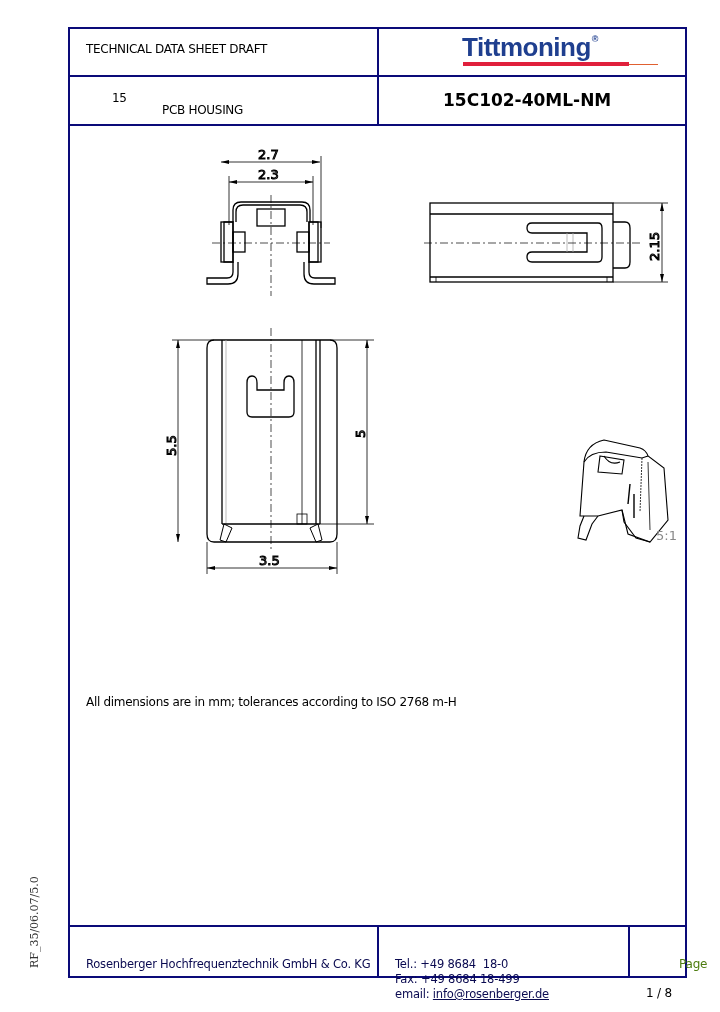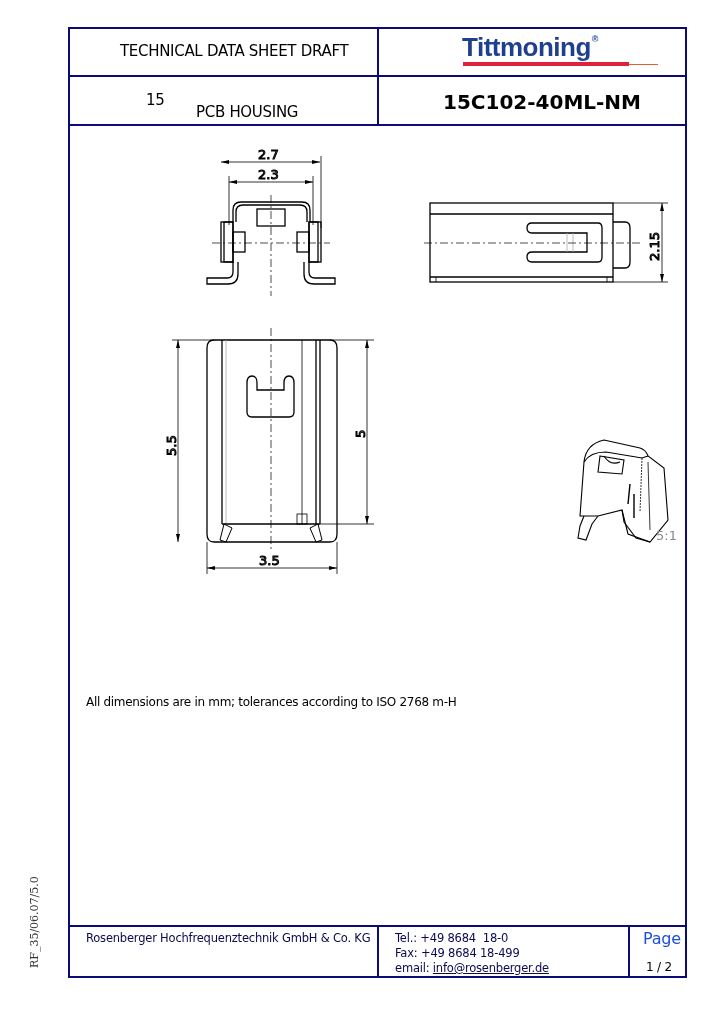--- a/index.html
+++ b/index.html
@@ -7,31 +7,31 @@
       width: 720px; height: 1012px; background: #ffffff; position: relative;
       font-family: "DejaVu Sans", sans-serif; color: #000; overflow: hidden;
     }
     .frame {
       position: absolute; left: 68px; top: 27px; width: 619px; height: 951px;
       border: 2px solid #0a0a78; box-sizing: border-box;
     }
     .hline { position: absolute; height: 2px; background: #0a0a78; }
     .vline { position: absolute; width: 2px; background: #0a0a78; }
     .txt { position: absolute; white-space: nowrap; }
-    .hdr { font-size: 15px; letter-spacing: -0.3px; margin-left: 34px; }
-    .partno { font-size: 20px; font-weight: bold; letter-spacing: 0px; }
+    .hdr { font-size: 12px; letter-spacing: -0.3px; }
+    .partno { font-size: 17px; font-weight: bold; letter-spacing: 0px; }
     .logo {
       position: absolute; left: 462px; top: 32px; font-family: "Liberation Sans", sans-serif;
       font-weight: bold; font-size: 26px; color: #1f3f8f; letter-spacing: -0.5px;
     }
     .logo sup { font-size: 9px; vertical-align: 14px; margin-left: 1px; }
     .logo-bar-red { position: absolute; left: 463px; top: 62px; width: 166px; height: 4px; background: #e0203c; }
     .logo-bar-orange { position: absolute; left: 629px; top: 64px; width: 29px; height: 1px; background: #e06030; }
     .note { font-size: 12px; letter-spacing: -0.3px; text-align: center; }
-    .foot { font-size: 11.5px; letter-spacing: -0.2px; line-height: 15px; color: #0a0a50; }
+    .foot { font-size: 11.5px; letter-spacing: -0.2px; line-height: 15px; color: #0a0a50; margin-top: 26px; }
     .foot a { color: #0a0a50; text-decoration: underline; }
     .vert {
       position: absolute; left: 28px; top: 968px; transform: rotate(-90deg); transform-origin: left top;
       font-family: "DejaVu Serif", serif; font-size: 11px; color: #333; white-space: nowrap;
     }
     svg { position: absolute; left: 0; top: 0; }
     .dim { font-family: "DejaVu Sans", sans-serif; font-size: 13px; fill: #777; }
   </style>
 </head>
 <body>
@@ -159,16 +159,16 @@
 <div class="txt note" style="left:86px; top:695px;">All dimensions are in mm; tolerances according to ISO 2768 m-H</div>
 
 <div class="txt foot" style="left:86px; top:931px;">
   <div>Rosenberger Hochfrequenztechnik GmbH &amp; Co. KG</div>
 </div>
 <div class="txt foot" style="left:395px; top:931px;">
   <div style="white-space:pre;">Tel.: +49 8684  18-0</div>
   <div>Fax: +49 8684 18-499</div>
   <div><span style="white-space:pre;">email: </span><a>info@rosenberger.de</a></div>
 </div>
-<div class="txt foot" style="left:643px; top:931px; color:#1d4ed8; font-size:16px;">Page</div>
-<div class="txt foot" style="left:646px; top:960px; color:#000; font-size:12px;">1 / 2</div>
+<div class="txt foot" style="left:679px; top:931px; color:#4d7c0f; font-size:12px;">Page</div>
+<div class="txt foot" style="left:646px; top:960px; color:#000; font-size:12px;">1 / 8</div>
 
 <div class="vert">RF_35/06.07/5.0</div>
 
 </body></html>

